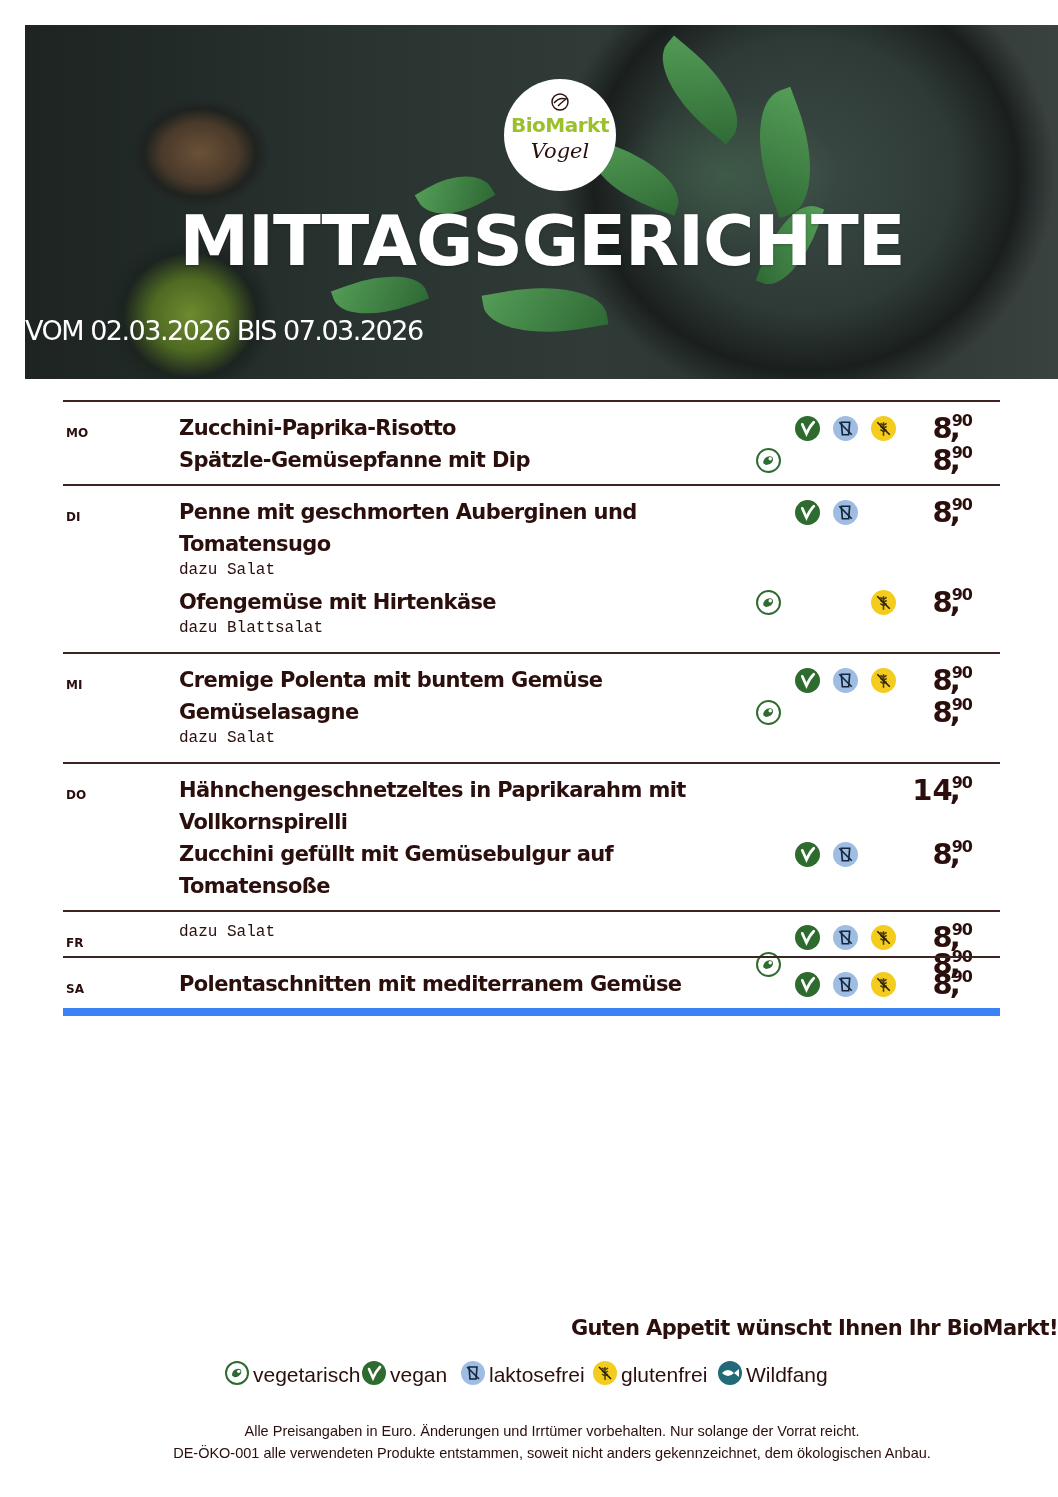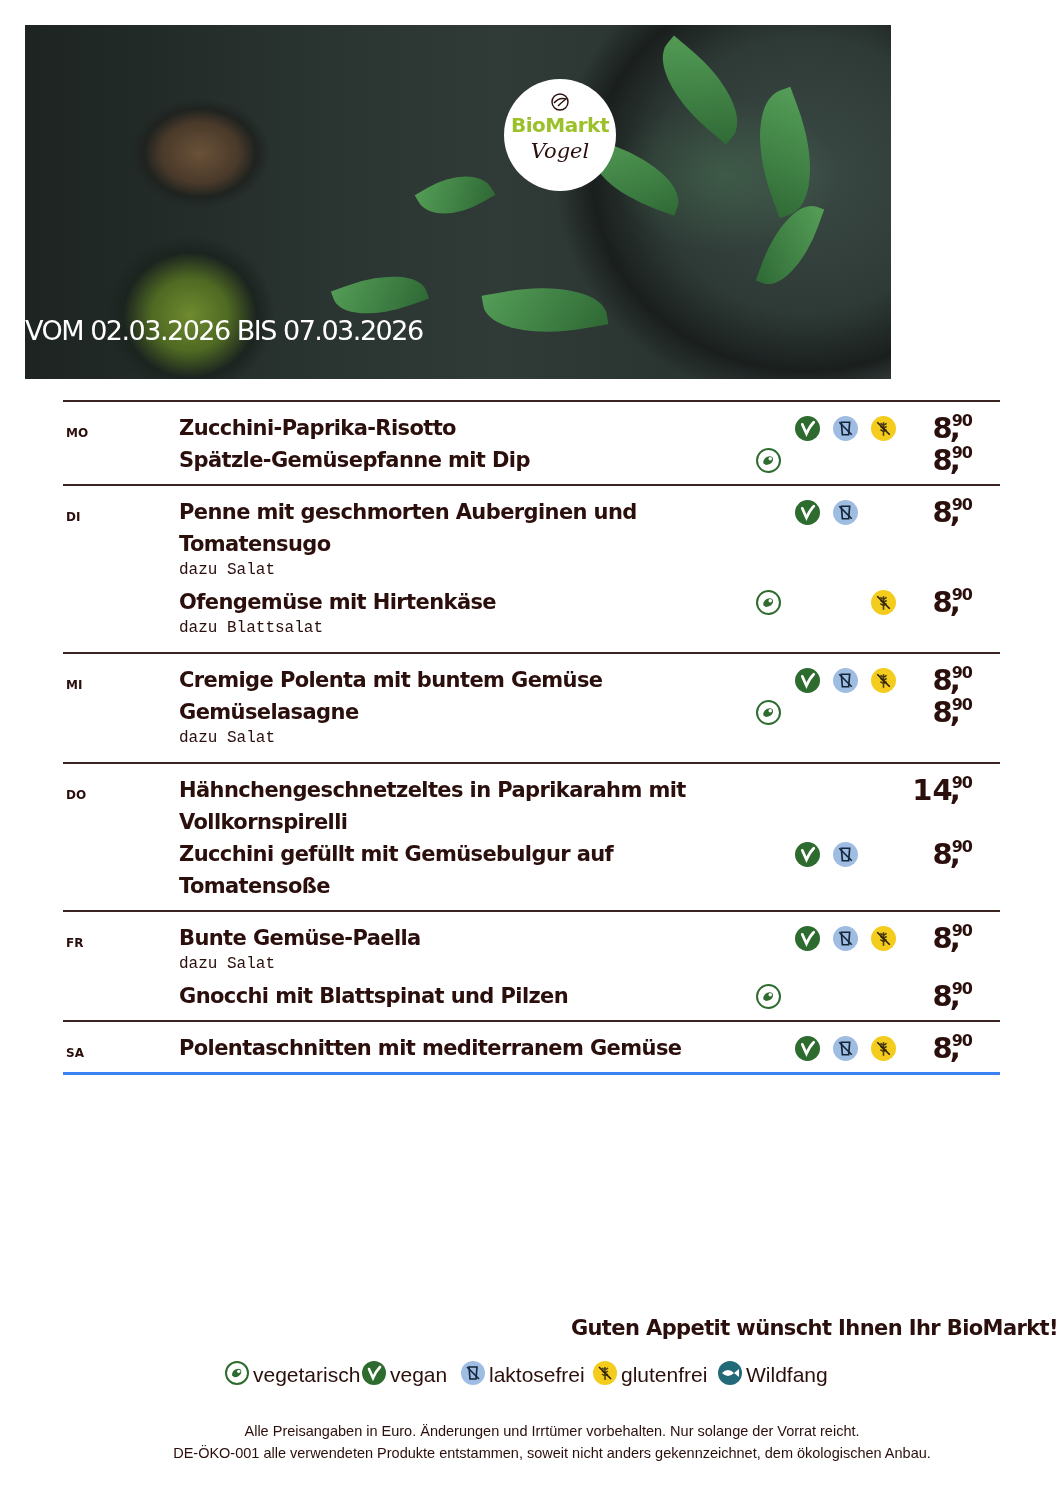--- a/index.html
+++ b/index.html
@@ -1,21 +1,21 @@
 <!DOCTYPE html>
 <html><head>
 <meta charset="utf-8">
 <style>
   * { box-sizing: border-box; margin: 0; padding: 0; }
   html, body { width: 1058px; height: 1497px; background: #ffffff; overflow: hidden; }
   body { position: relative; font-family: "Liberation Sans", "DejaVu Sans", sans-serif; color: #2b0f0c; }
 
   
   .hero {
-    position: absolute; left: 25px; top: 25px; width: 866px; height: 354px; overflow: hidden;
+    position: absolute; left: 25px; top: 25px; width: 1034px; height: 354px; overflow: hidden;
     background:
       radial-gradient(ellipse 160px 110px at 700px 150px, rgba(70,110,80,0.55), transparent 70%),
       radial-gradient(ellipse 70px 55px at 175px 128px, #6a5138 0%, #4a3a2a 55%, #1f2320 80%, transparent 100%),
       radial-gradient(ellipse 85px 80px at 165px 290px, #6f8a2f 0%, #4f6a22 45%, #1c2420 78%, transparent 100%),
       radial-gradient(ellipse 250px 230px at 780px 150px, #3b4a45 0%, #2e3a36 60%, #1a1f1e 85%, transparent 100%),
       linear-gradient(90deg, #1d2422 0%, #2a3431 35%, #303b38 55%, #2a3431 75%, #3a4240 100%);
   }
   .leaf { position: absolute; border-radius: 0 80% 0 80%; background: linear-gradient(135deg, #58a85a, #2f6e35); opacity: 0.9; }
   .logo-circle {
     position: absolute; left: 479px; top: 54px; width: 112px; height: 112px; border-radius: 50%;
@@ -30,21 +30,21 @@
     text-shadow: 0 1px 3px rgba(0,0,0,0.25);
   }
   .hero-date {
     position: absolute; left: 0; right: 0; top: 290px; text-align: left;
     font-family: "DejaVu Sans", sans-serif; font-weight: normal; font-size: 27px; color: #ffffff; letter-spacing: -1.5px;
   }
 
   
   .menu { position: absolute; left: 63px; top: 400px; width: 937px; }
   .day { border-top: 2px solid #3a2522; position: relative; padding: 10px 0 8px 0; }
-  .day.last { border-bottom: 3px solid #3b82f6; }
+  .day.last { border-bottom: 8px solid #3b82f6; }
   .day-label { position: absolute; left: 3px; top: 24px; font-family: "DejaVu Sans", sans-serif; font-weight: bold; font-size: 12px; color: #2b0f0c; }
   .dish { position: relative; margin-left: 116px; }
   .dish-name {
     font-family: "DejaVu Sans", sans-serif; font-weight: bold; font-size: 21px; line-height: 32px; color: #2b0f0c;
     width: 530px; letter-spacing: -0.6px;
   }
   .dish-side { font-family: Liberation Mono, monospace; font-size: 16px; line-height: 22px; color: #2b0f0c; margin-top: -1px; margin-bottom: 5px; }
   .icons { position: absolute; top: 4px; left: 577px; width: 140px; height: 26px; }
   .ic { position: absolute; top: 0; width: 25px; height: 25px; border-radius: 50%; }
   .ic.veg { left: 0; border: 2px solid #2e6b2e; background: #fff; }
@@ -80,20 +80,21 @@
 
   <div class="logo-circle">
     <svg class="logo-bird" viewBox="0 0 22 18">
       <circle cx="11" cy="9" r="8" fill="none" stroke="#2b0f0c" stroke-width="1.4"></circle>
       <path d="M5 10 Q10 4 17 6 Q13 9 9 13" fill="none" stroke="#2b0f0c" stroke-width="1.4"></path>
     </svg>
     <div class="logo-name">BioMarkt</div>
     <div class="logo-sub">Vogel</div>
   </div>
 
+  <div class="hero-title">MITTAGSGERICHTE</div>
   <div class="hero-date">VOM 02.03.2026 BIS 07.03.2026</div>
 </div>
 
 <div class="menu" id="menu">
     <div class="day">
       <div class="day-label">MO</div>
       <div class="dish">
       <div class="dish-name">Zucchini-Paprika-Risotto</div>
 
       <div class="icons">
@@ -234,21 +235,20 @@
               <line x1="6" y1="6" x2="18" y2="18" stroke="#14263a" stroke-width="1.6"></line>
             </svg>
           </span>
         </div>
       <div class="price"><span class="euro">8</span><span class="comma">,</span><span class="cents">90</span></div>
     </div>
     </div>
     <div class="day">
       <div class="day-label">FR</div>
       <div class="dish">
-      <div class="dish-name">Bunte Gemüse-Paella</div>
       <div class="dish-side">dazu Salat</div>
       <div class="icons">
           <span class="ic vegan">
             <svg viewBox="0 0 24 24">
               <path d="M7 8 L11 17 Q14 10 18 6" fill="none" stroke="#fff" stroke-width="2.6" stroke-linecap="round"></path>
             </svg>
           </span>
           <span class="ic lakt">
             <svg viewBox="0 0 24 24">
               <path d="M8 6 L16 6 L15 18 L9 18 Z" fill="none" stroke="#14263a" stroke-width="1.6"></path>
@@ -258,21 +258,20 @@
           <span class="ic glut">
             <svg viewBox="0 0 24 24">
               <path d="M12 19 L12 6 M12 9 L9 7 M12 9 L15 7 M12 12 L9 10 M12 12 L15 10 M12 15 L9 13 M12 15 L15 13" fill="none" stroke="#4a3a10" stroke-width="1.5"></path>
               <line x1="6" y1="6" x2="18" y2="18" stroke="#2b1d08" stroke-width="1.6"></line>
             </svg>
           </span>
         </div>
       <div class="price"><span class="euro">8</span><span class="comma">,</span><span class="cents">90</span></div>
     </div>
       <div class="dish">
-      <div class="dish-name">Gnocchi mit Blattspinat und Pilzen</div>
 
       <div class="icons">
           <span class="ic veg">
             <svg viewBox="0 0 24 24">
               <path d="M6 15 Q6 8 13 7 Q18 7 17 12 Q15 17 9 17 Z" fill="#2e6b2e"></path>
               <circle cx="14" cy="10" r="2" fill="#fff"></circle>
             </svg>
           </span>
         </div>
       <div class="price"><span class="euro">8</span><span class="comma">,</span><span class="cents">90</span></div>

